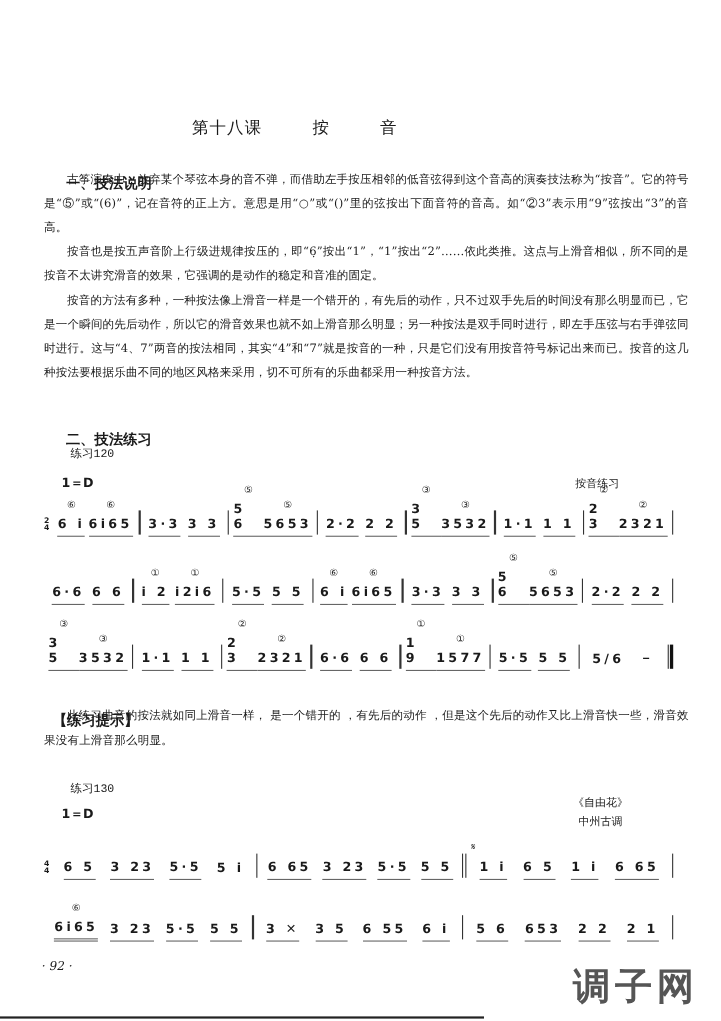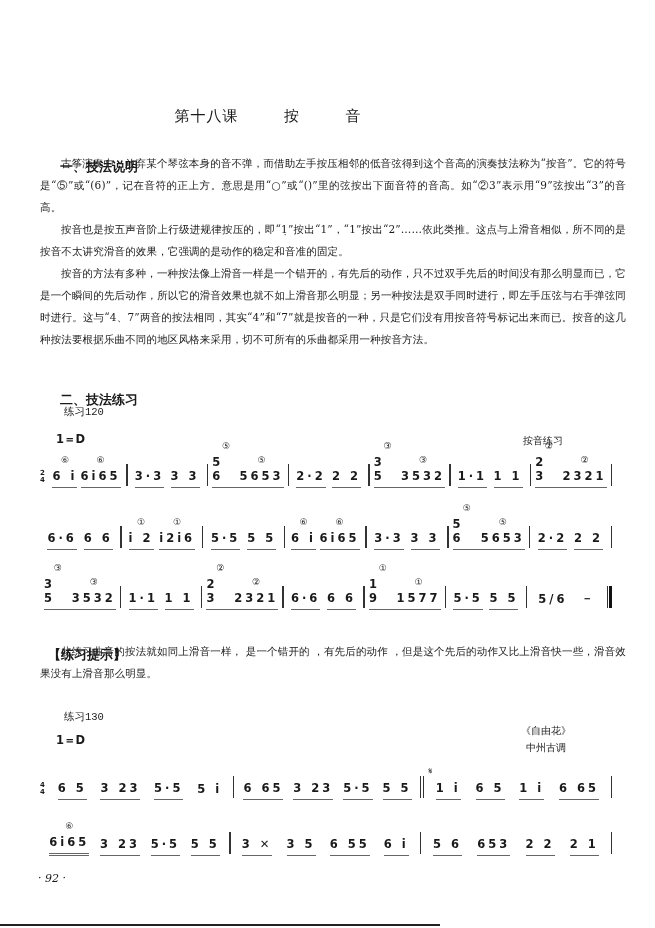--- a/index.html
+++ b/index.html
@@ -64,21 +64,21 @@
 <div class="page-title">
   <span>第十八课</span>
   <span class="gap"></span>
   <span>按</span>
   <span class="gap"></span>
   <span>音</span>
 </div>
 
 <div class="h2" style="top:140px">一、技法说明</div>
 <p class="para" style="top:152px">古筝演奏中，放弃某个琴弦本身的音不弹，而借助左手按压相邻的低音弦得到这个音高的演奏技法称为“按音”。它的符号是“⑤”或“(6)”，记在音符的正上方。意思是用“○”或“()”里的弦按出下面音符的音高。如“②3”表示用“9”弦按出“3”的音高。</p>
-<p class="para" style="top:218px">按音也是按五声音阶上行级进规律按压的，即“1̣”按出“1”，“1”按出“2”……依此类推。这点与上滑音相似，所不同的是按音不太讲究滑音的效果，它强调的是动作的稳定和音准的固定。</p>
+<p class="para" style="top:218px">按音也是按五声音阶上行级进规律按压的，即“6̣”按出“1”，“1”按出“2”……依此类推。这点与上滑音相似，所不同的是按音不太讲究滑音的效果，它强调的是动作的稳定和音准的固定。</p>
 <p class="para" style="top:262px">按音的方法有多种，一种按法像上滑音一样是一个错开的，有先后的动作，只不过双手先后的时间没有那么明显而已，它是一个瞬间的先后动作，所以它的滑音效果也就不如上滑音那么明显；另一种按法是双手同时进行，即左手压弦与右手弹弦同时进行。这与“4、7”两音的按法相同，其实“4”和“7”就是按音的一种，只是它们没有用按音符号标记出来而已。按音的这几种按法要根据乐曲不同的地区风格来采用，切不可所有的乐曲都采用一种按音方法。</p>
 <div class="h2" style="top:373px">二、技法练习</div>
 
 <div class="ex-label" style="top:405px">练习120</div>
 <div class="key" style="top:432px">1＝D</div>
 <div class="right-note" style="top:432px">按音练习</div>
 
 <div id="ex120">
     <div class="score-row" style="top: 458px;">
       <div class="time-sig">
@@ -410,14 +410,15 @@
           <span>2 1</span>
         </span>
       </div>
       <div class="bar"></div>
     </div>
   </div>
 
 <div class="page-num">· 92 ·</div>
 
 <div class="watermark">
+  <div class="cn">调子网</div>
 </div>
 <div class="bottom-rule"></div>
 
 </body></html>

